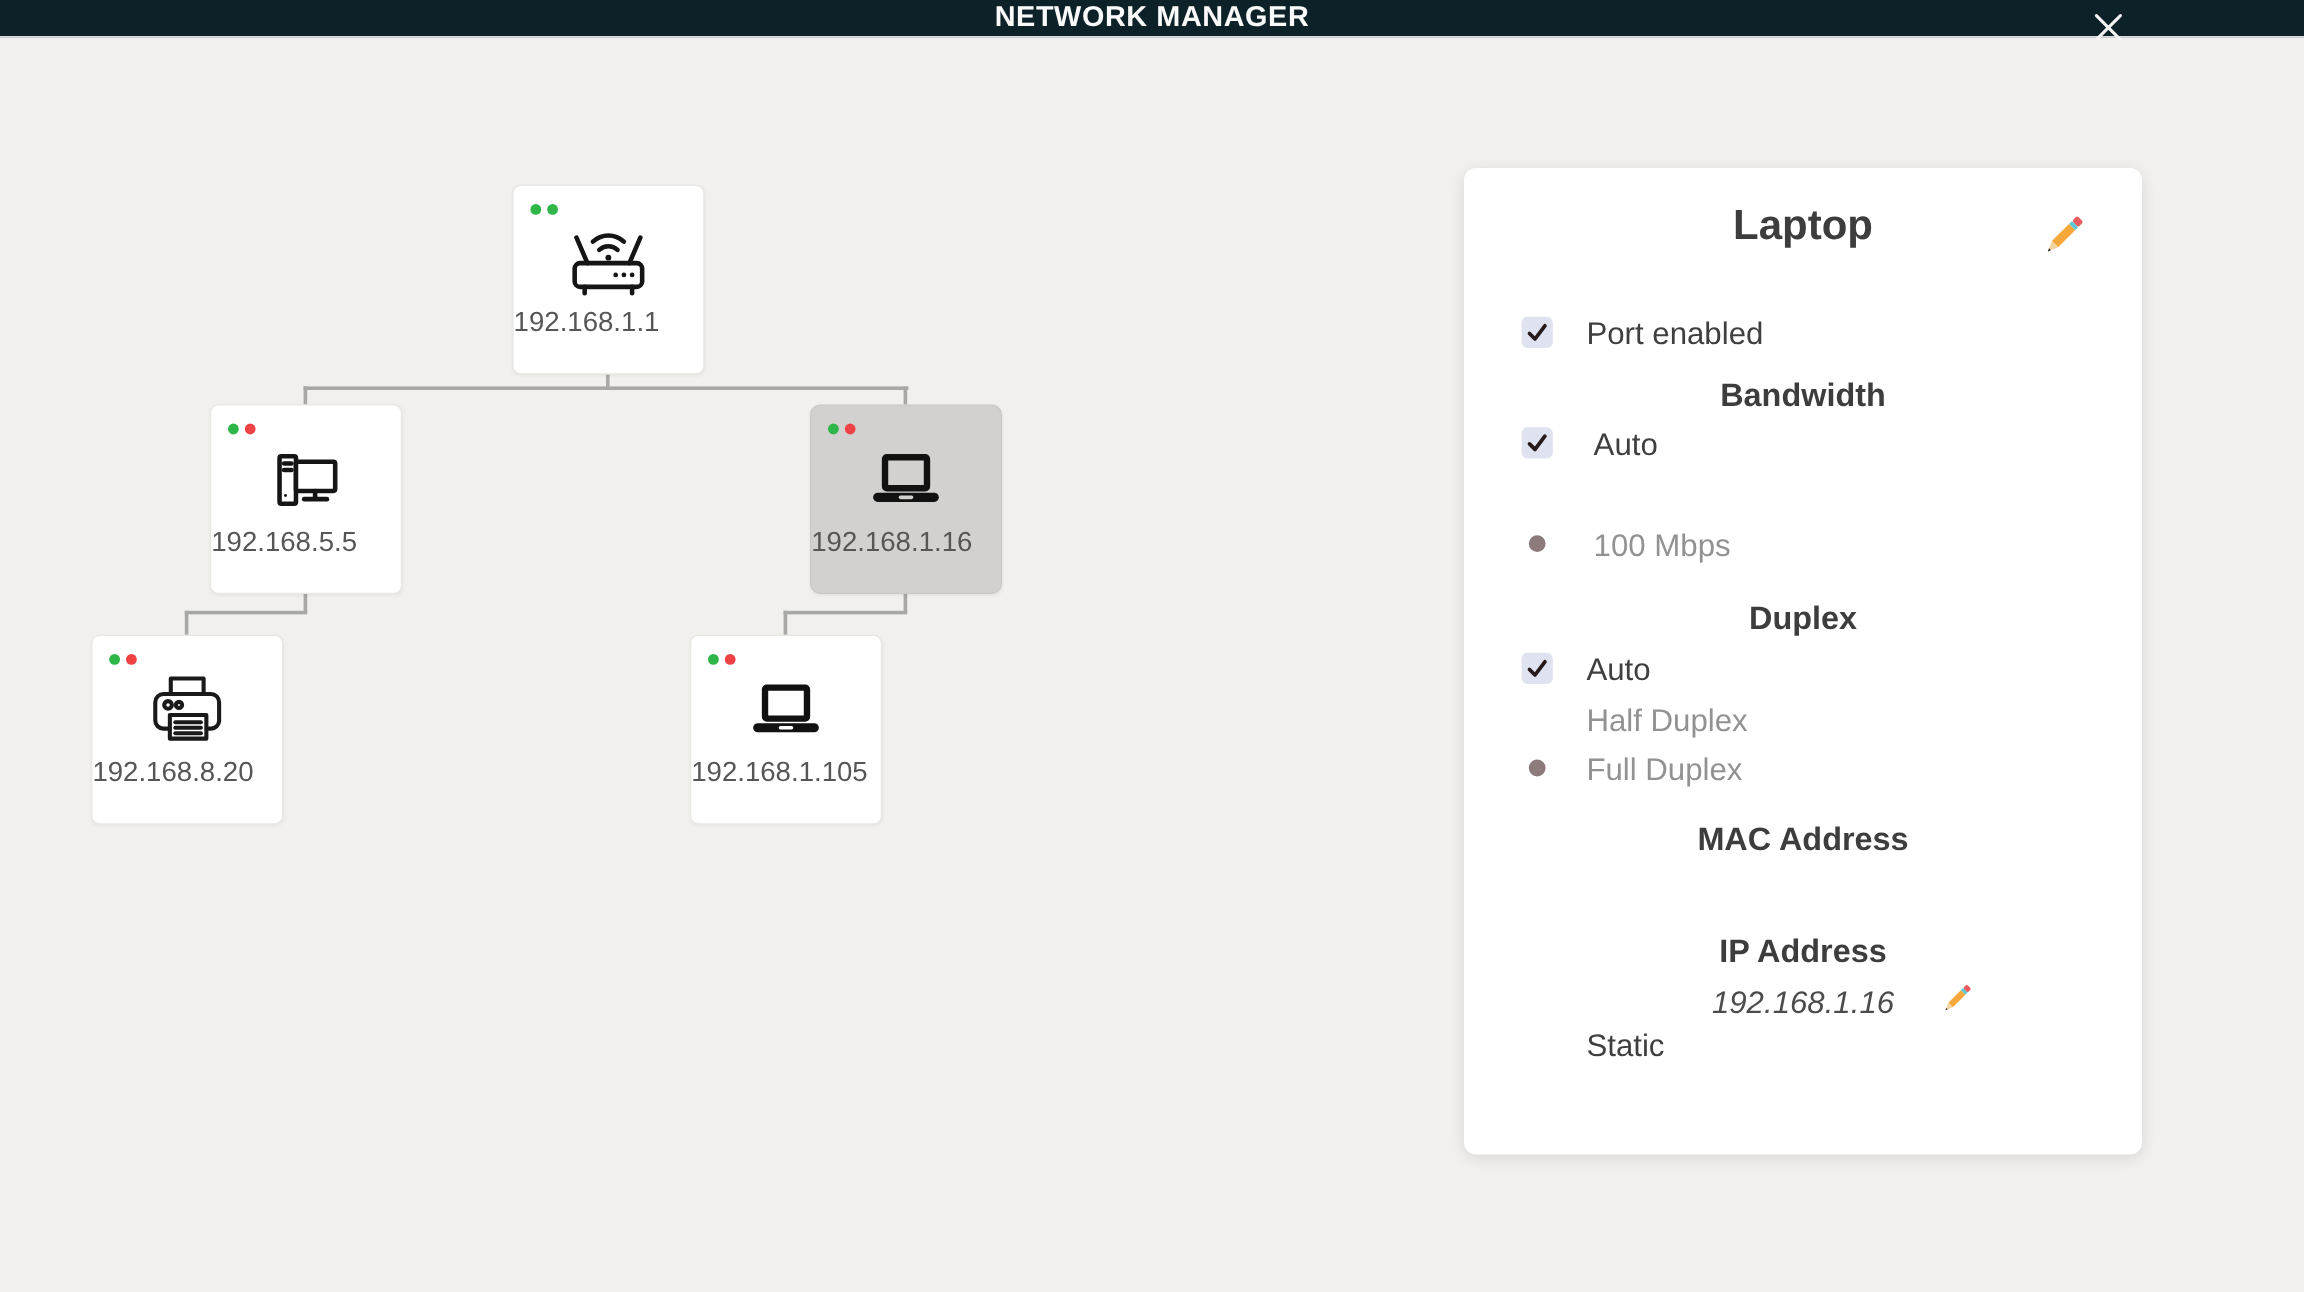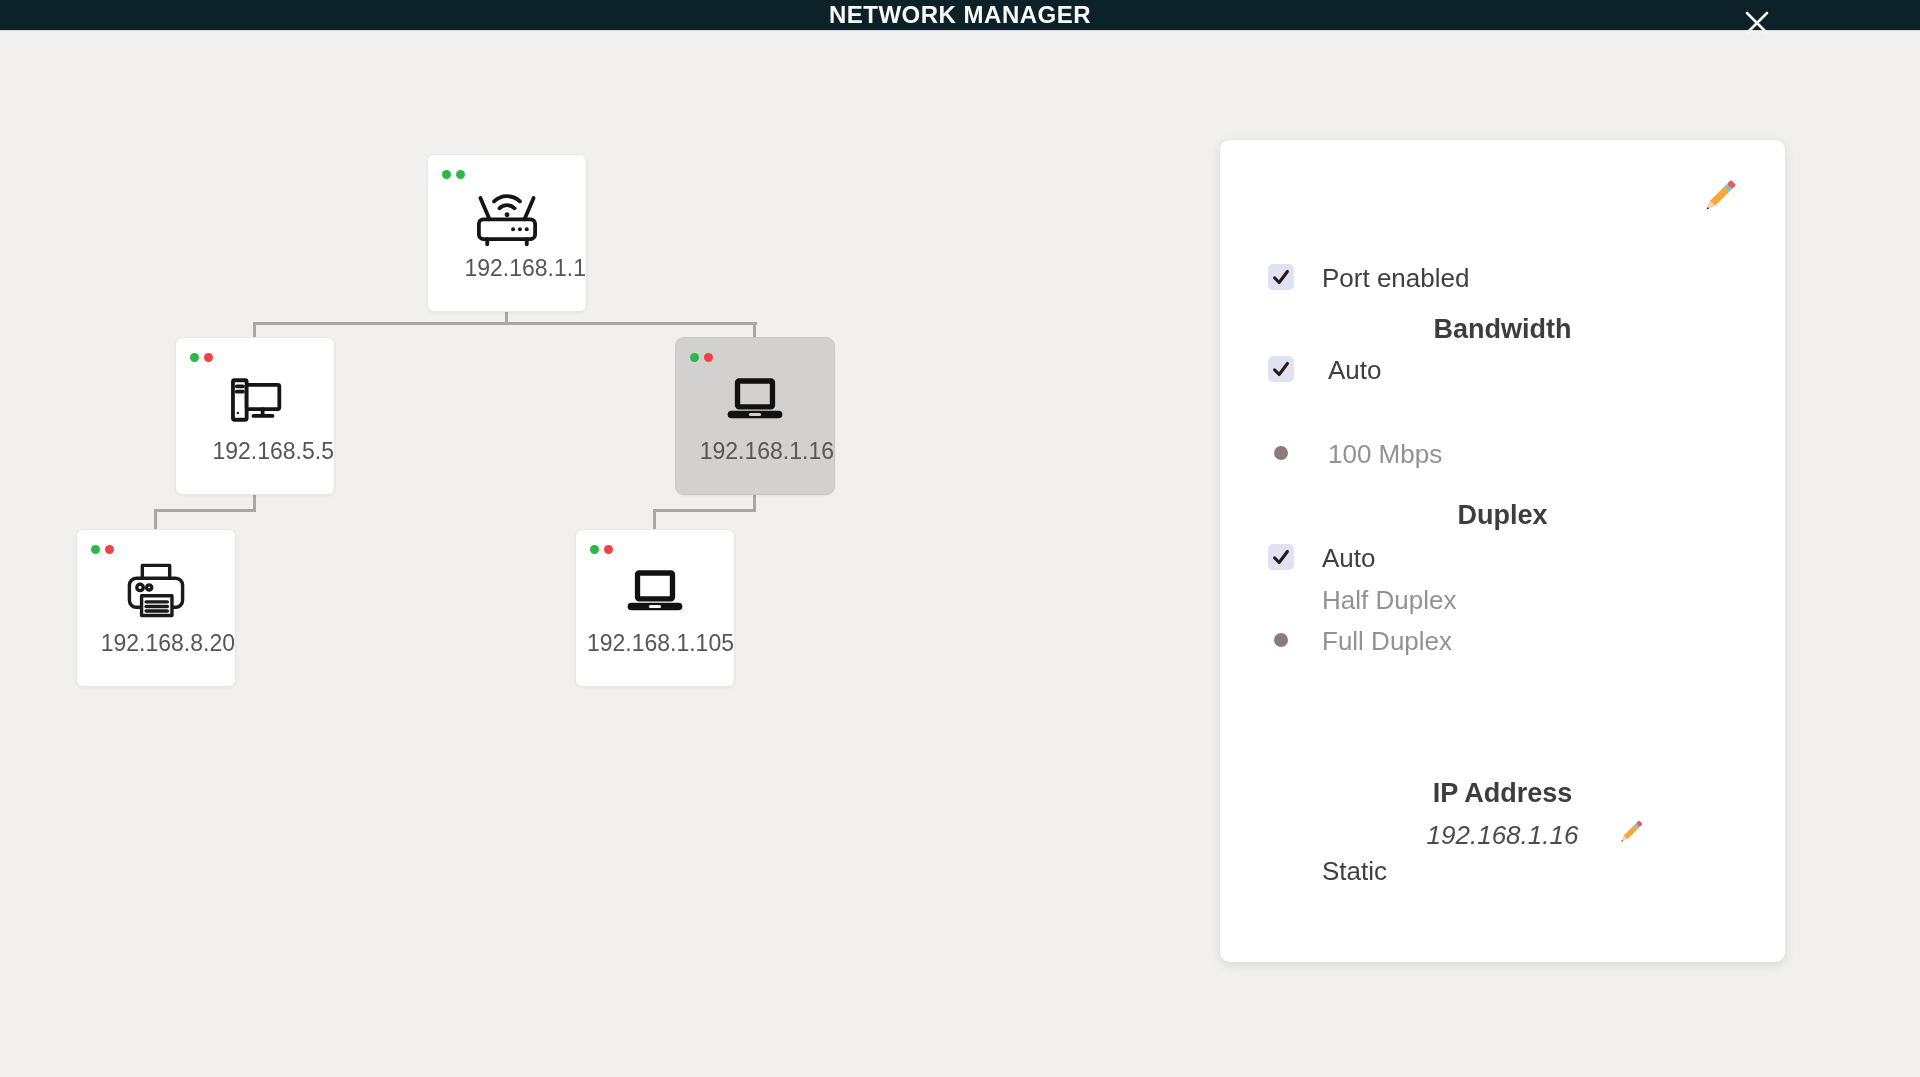--- a/index.html
+++ b/index.html
@@ -39,21 +39,21 @@
     position:absolute; left:14px; top:15px; display:flex; gap:5px;
   }
   .dot { width:9px; height:9px; border-radius:50%; }
   .dot.green { background:#2eb648; }
   .dot.red   { background:#ee4245; }
   .node-icon {
     position:absolute; left:50%; top:24px; transform:translateX(-50%);
     width:76px; height:76px;
   }
   .node-ip {
-    position:absolute; left:0; right:0; top:100px; text-align:right;
+    position:absolute; left:0; right:0; top:100px; text-align:left;
     font-size:23px; color:#565656;
   }
 
   
   .conn { position:absolute; background:#a8a8a8; }
 
   
   .panel {
     position:absolute; left:1220px; top:140px; width:565px; height:822px;
     background:#ffffff; border-radius:10px;
@@ -202,20 +202,21 @@
   <svg class="node-icon" viewBox="0 0 100 100">
     <rect x="27" y="25" width="46" height="34" rx="2" fill="none" stroke="#111" stroke-width="7"></rect>
     <rect x="14" y="64" width="72" height="10" rx="5" fill="#111"></rect>
     <rect x="42" y="67" width="16" height="4" rx="2" fill="#ffffff"></rect>
   </svg>
   <div class="node-ip">192.168.1.105</div>
 </div>
 
 <div class="panel">
 
+  <div class="panel-title">Laptop</div>
   <svg class="pencil-title" viewBox="0 0 24 24">
     <g transform="rotate(135 12 12)">
       <rect x="1.5" y="10" width="3.4" height="4" rx="1" fill="#e85d5d"></rect>
       <rect x="4.9" y="10" width="1.9" height="4" fill="#5fc9d4"></rect>
       <rect x="6.8" y="10" width="11" height="4" fill="#f6a93a"></rect>
       <path d="M17.8 10 L22.4 12 L17.8 14 Z" fill="#f2d3a2"></path>
       <path d="M21 11.4 L22.4 12 L21 12.6 Z" fill="#2b2b2b"></path>
     </g>
   </svg>
 
@@ -255,20 +256,21 @@
   </div>
   <div class="p-row" style="top:446px;padding-left:28px;">
     <span class="p-control radio"></span>
     <span class="p-label muted">Half Duplex</span>
   </div>
   <div class="p-row" style="top:487px;">
     <span class="p-control radio dot-muted"></span>
     <span class="p-label muted">Full Duplex</span>
   </div>
 
+  <div class="p-heading" style="top:544px;">MAC Address</div>
 
   <div class="p-heading" style="top:638px;">IP Address</div>
   <div class="p-value-row" style="top:680px;">
     <span class="p-value">192.168.1.16</span>
     <svg class="pencil-sm" viewBox="0 0 24 24" style="left:calc(50% + 112px);">
       <g transform="rotate(135 12 12)">
         <rect x="1.5" y="10" width="3.4" height="4" rx="1" fill="#e85d5d"></rect>
         <rect x="4.9" y="10" width="1.9" height="4" fill="#5fc9d4"></rect>
         <rect x="6.8" y="10" width="11" height="4" fill="#f6a93a"></rect>
         <path d="M17.8 10 L22.4 12 L17.8 14 Z" fill="#f2d3a2"></path>

